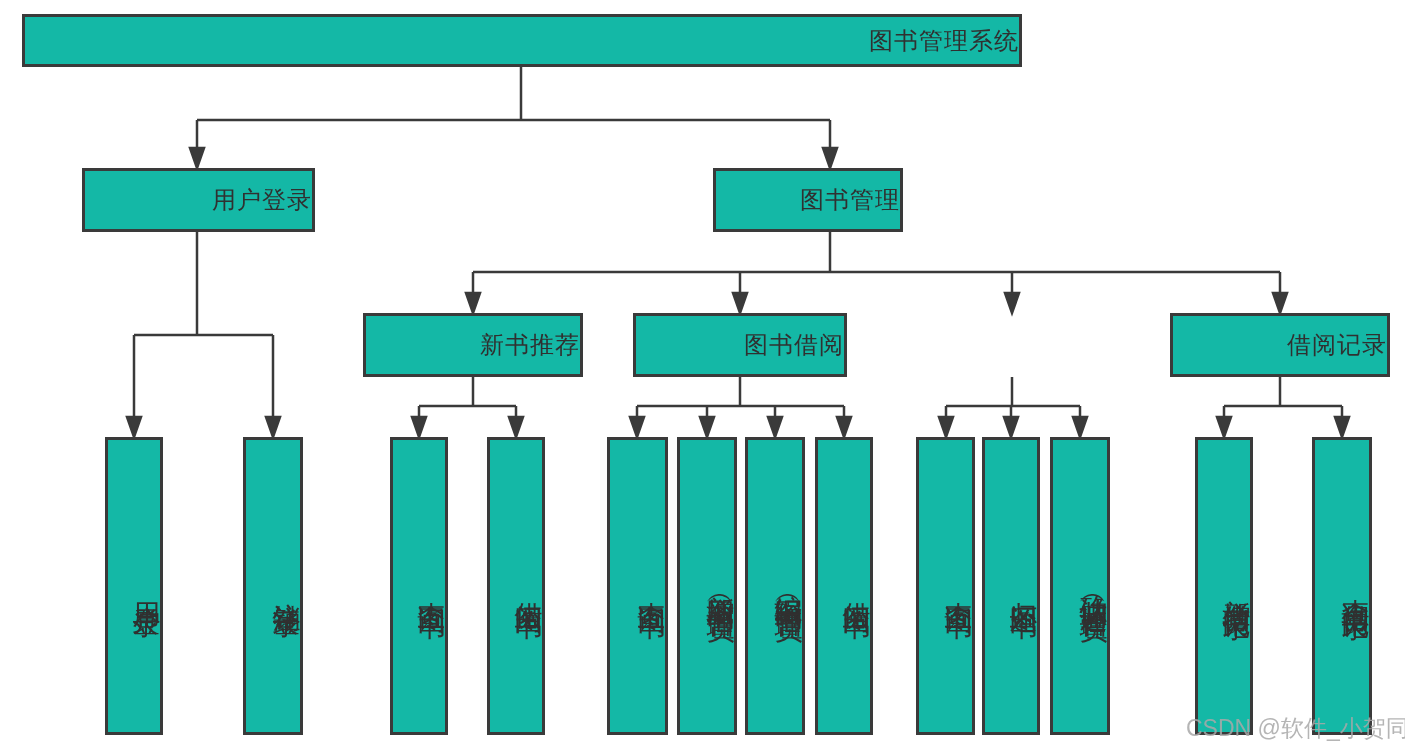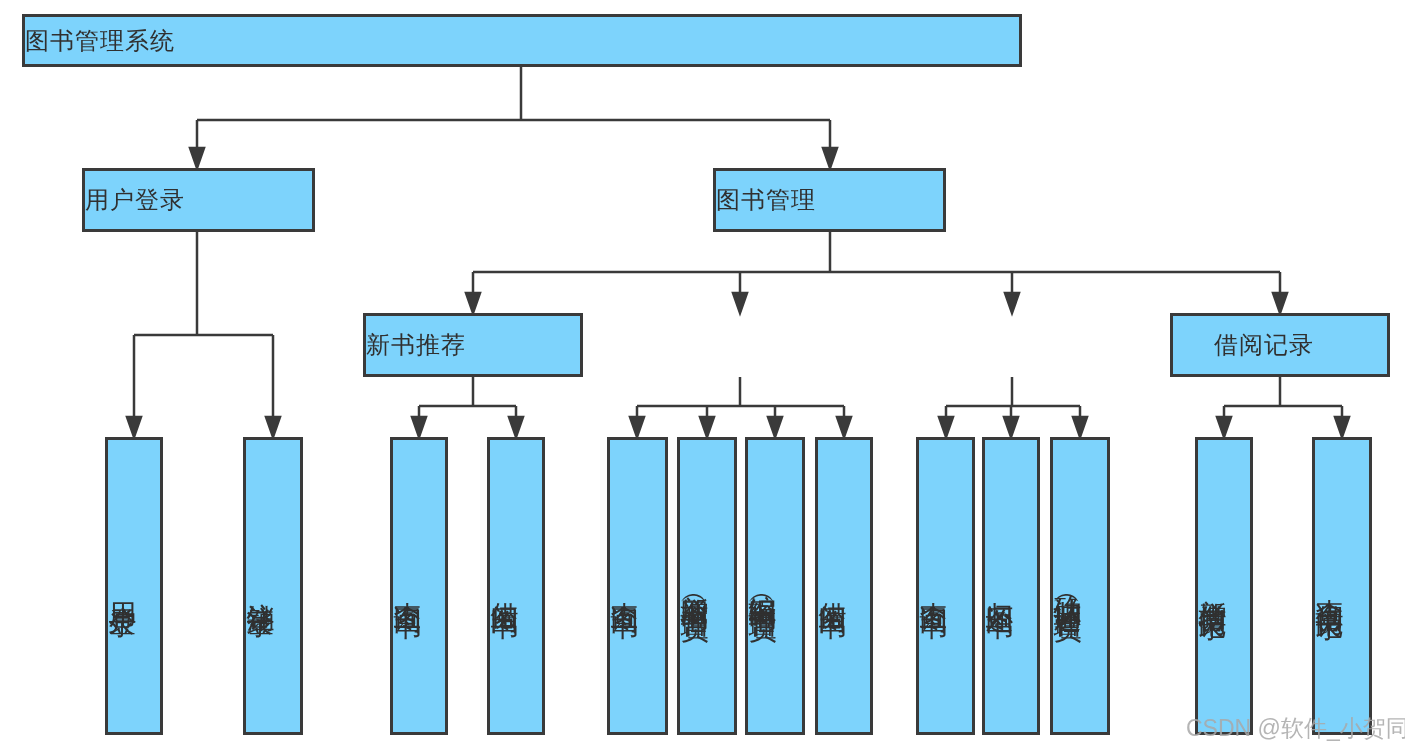--- a/index.html
+++ b/index.html
@@ -1,30 +1,30 @@
 <!DOCTYPE html>
 <html><head>
 <meta charset="utf-8">
 <style>
   html,body{margin:0;padding:0;background:#ffffff;}
   body{width:1405px;height:747px;position:relative;overflow:hidden;
        font-family:"Liberation Sans","DejaVu Sans",sans-serif;}
   .canvas{position:absolute;left:0;top:0;width:1405px;height:747px;}
   .wires{position:absolute;left:0;top:0;z-index:1;}
-  .node{position:absolute;box-sizing:border-box;background:#7dd3fc;
+  .node{position:absolute;box-sizing:border-box;background:#14b8a6;
         border:3px solid #3a3a3a;color:#303030;z-index:2;
-        display:flex;align-items:center;justify-content:flex-start;}
+        display:flex;align-items:center;justify-content:flex-end;}
   .hbox{height:64px;font-size:24px;letter-spacing:1px;}
   .root{left:22px;top:14px;width:1000px;height:53px;font-size:24px;}
   .vbox{top:437px;height:298px;font-size:28px;}
   .vbox span{writing-mode:vertical-rl;text-orientation:mixed;
              letter-spacing:3px;line-height:1.0;}
   
   .n-user-login{left:82px;top:168px;width:233px;}
-  .n-book-mgmt{left:713px;top:168px;width:233px;}
+  .n-book-mgmt{left:713px;top:168px;width:190px;}
   
   .n-newbook{left:363px;top:313px;width:220px;font-family:Liberation Mono, monospace;}
   .n-borrow{left:633px;top:313px;width:214px;}
   .n-current{left:905px;top:313px;width:215px;}
   .n-records{left:1170px;top:313px;width:220px;padding-left:41px;}
   
   .c-g1a{left:105px;width:58px;}  .c-g1b{left:243px;width:60px;}
   .c-g2a{left:390px;width:58px;}  .c-g2b{left:487px;width:58px;}
   .c-g3a{left:607px;width:61px;}  .c-g3b{left:677px;width:60px;}
   .c-g3c{left:745px;width:60px;}  .c-g3d{left:815px;width:58px;}
@@ -110,20 +110,23 @@
   <div class="node hbox n-user-login">
     <span>用户登录</span>
   </div>
   <div class="node hbox n-book-mgmt">
     <span>图书管理</span>
   </div>
 
   <div class="node hbox n-newbook">
     <span>新书推荐</span>
   </div>
+  <div class="node hbox n-borrow">
+    <span>图书借阅</span>
+  </div>
   <div class="node hbox n-records">
     <span>借阅记录</span>
   </div>
 
   <div class="node vbox c-g1a">
     <span>用户登录</span>
   </div>
   <div class="node vbox c-g1b">
     <span>注销登录</span>
   </div>

